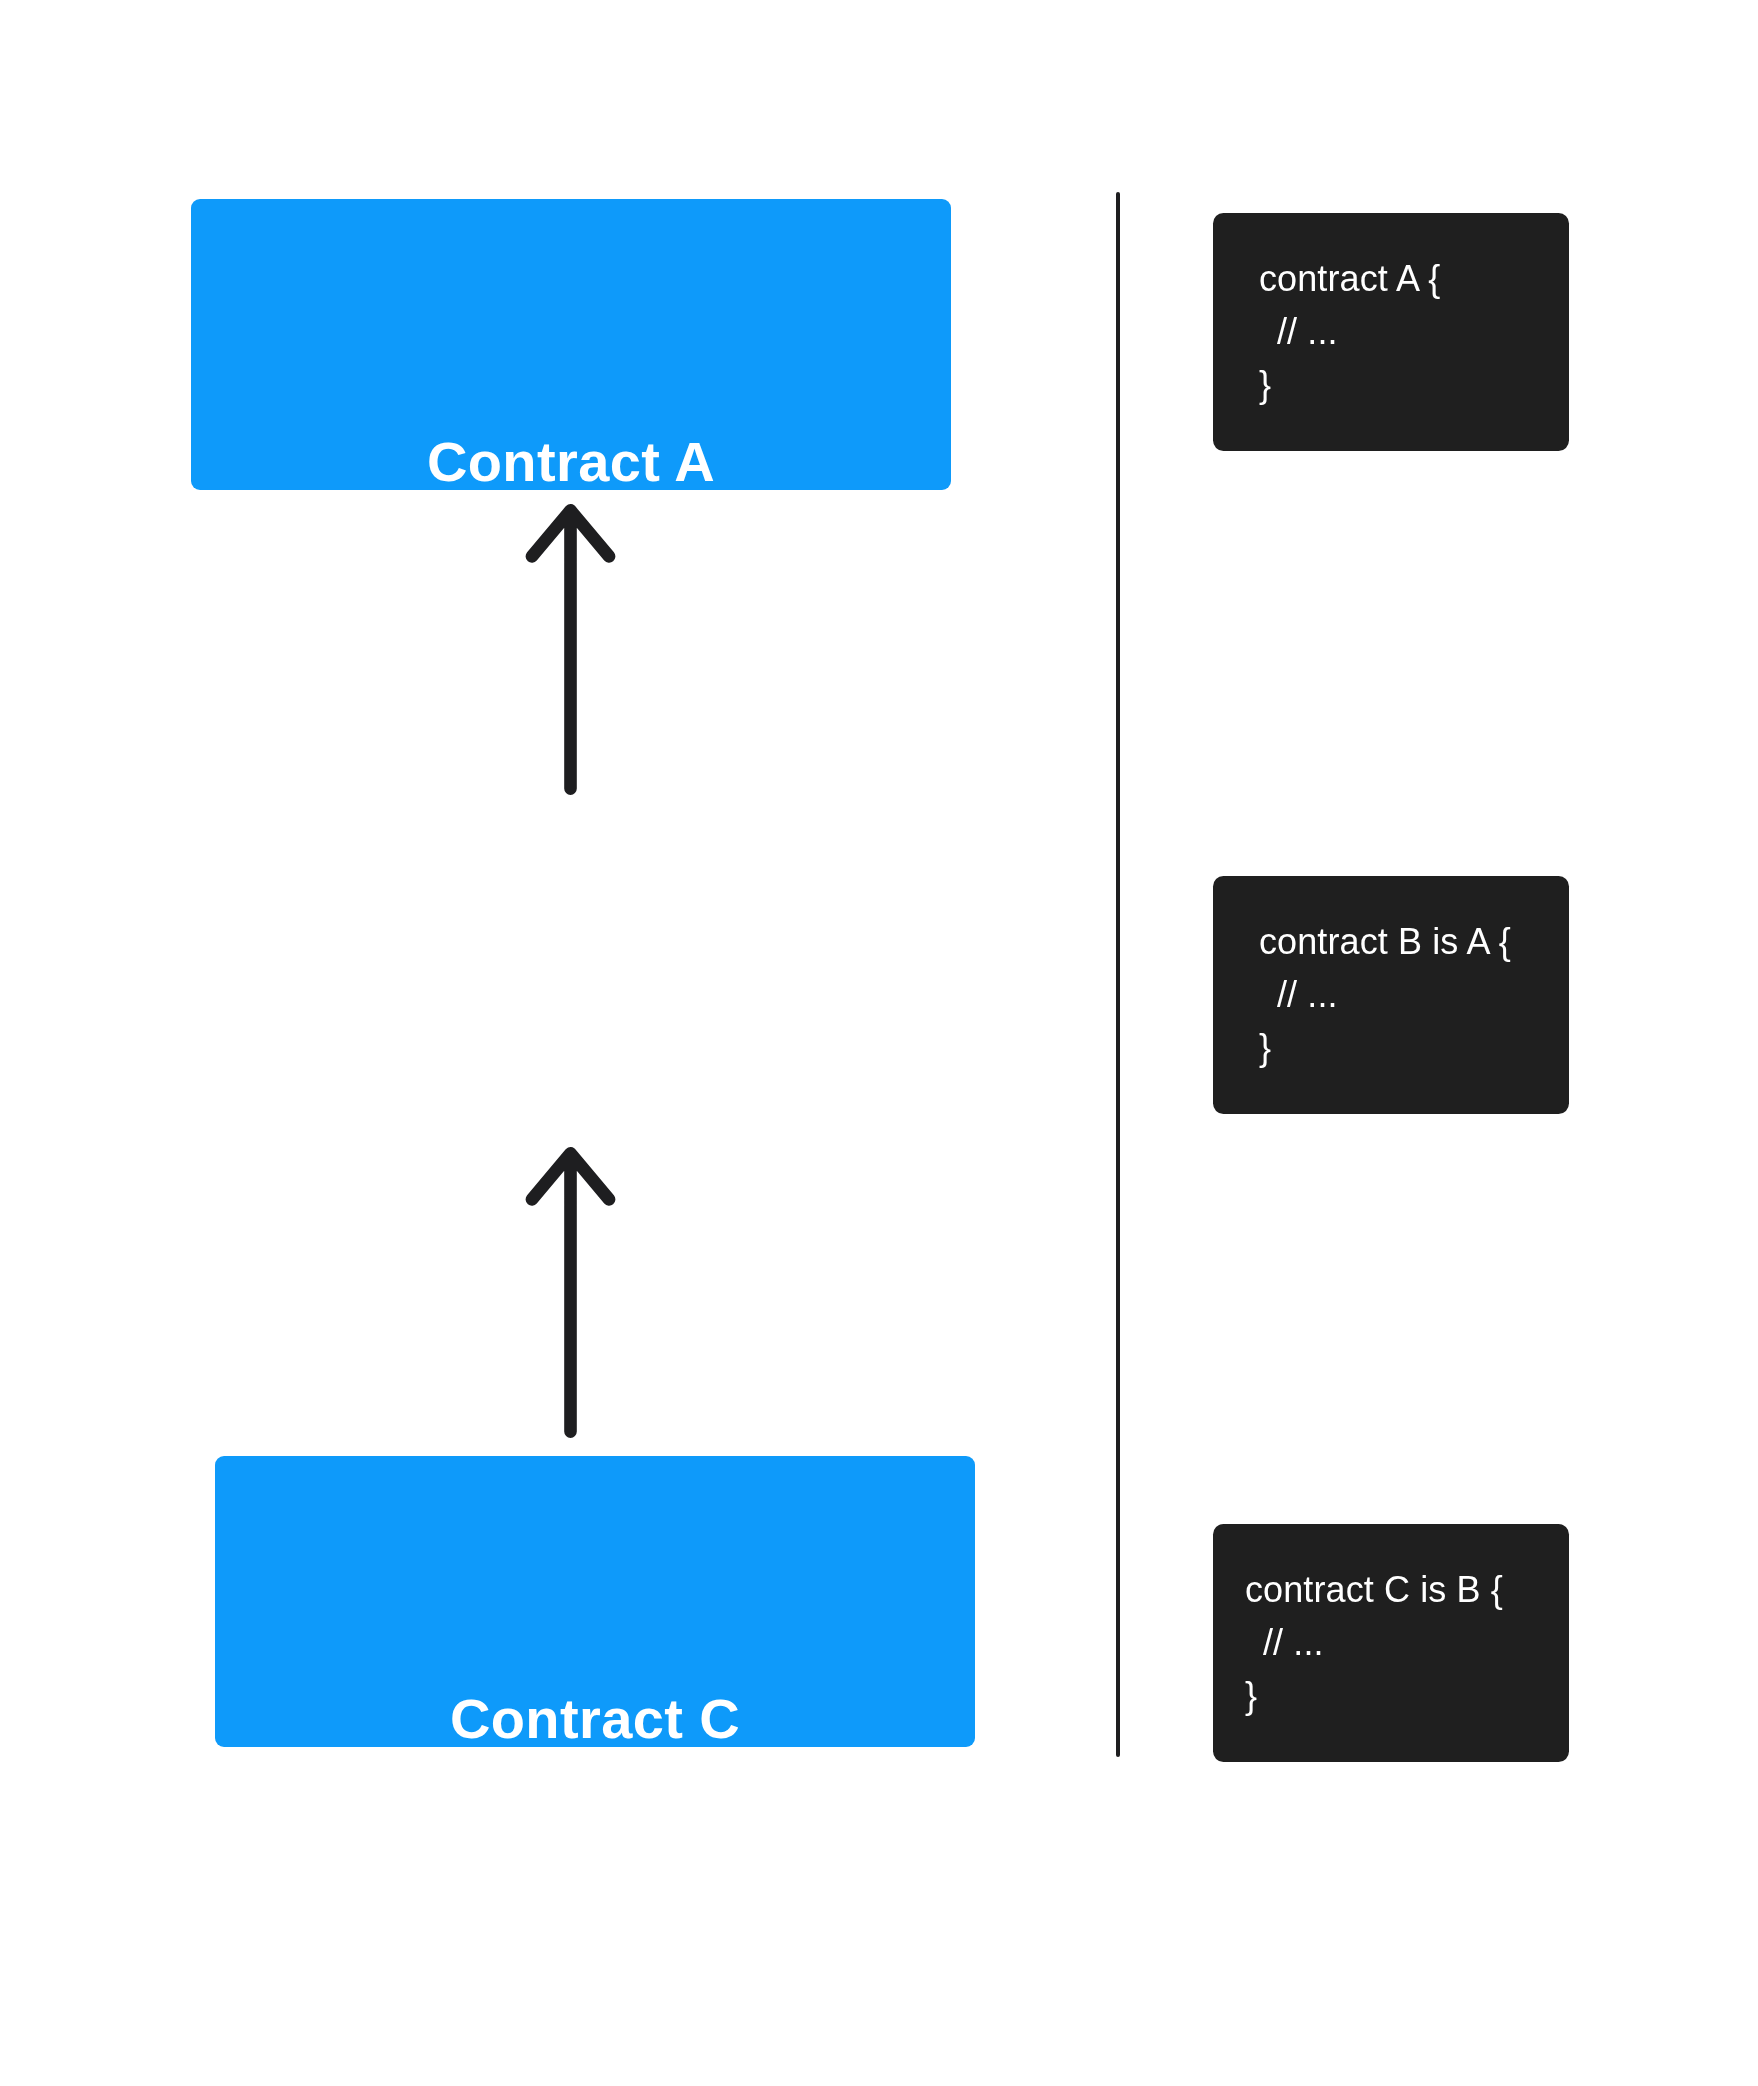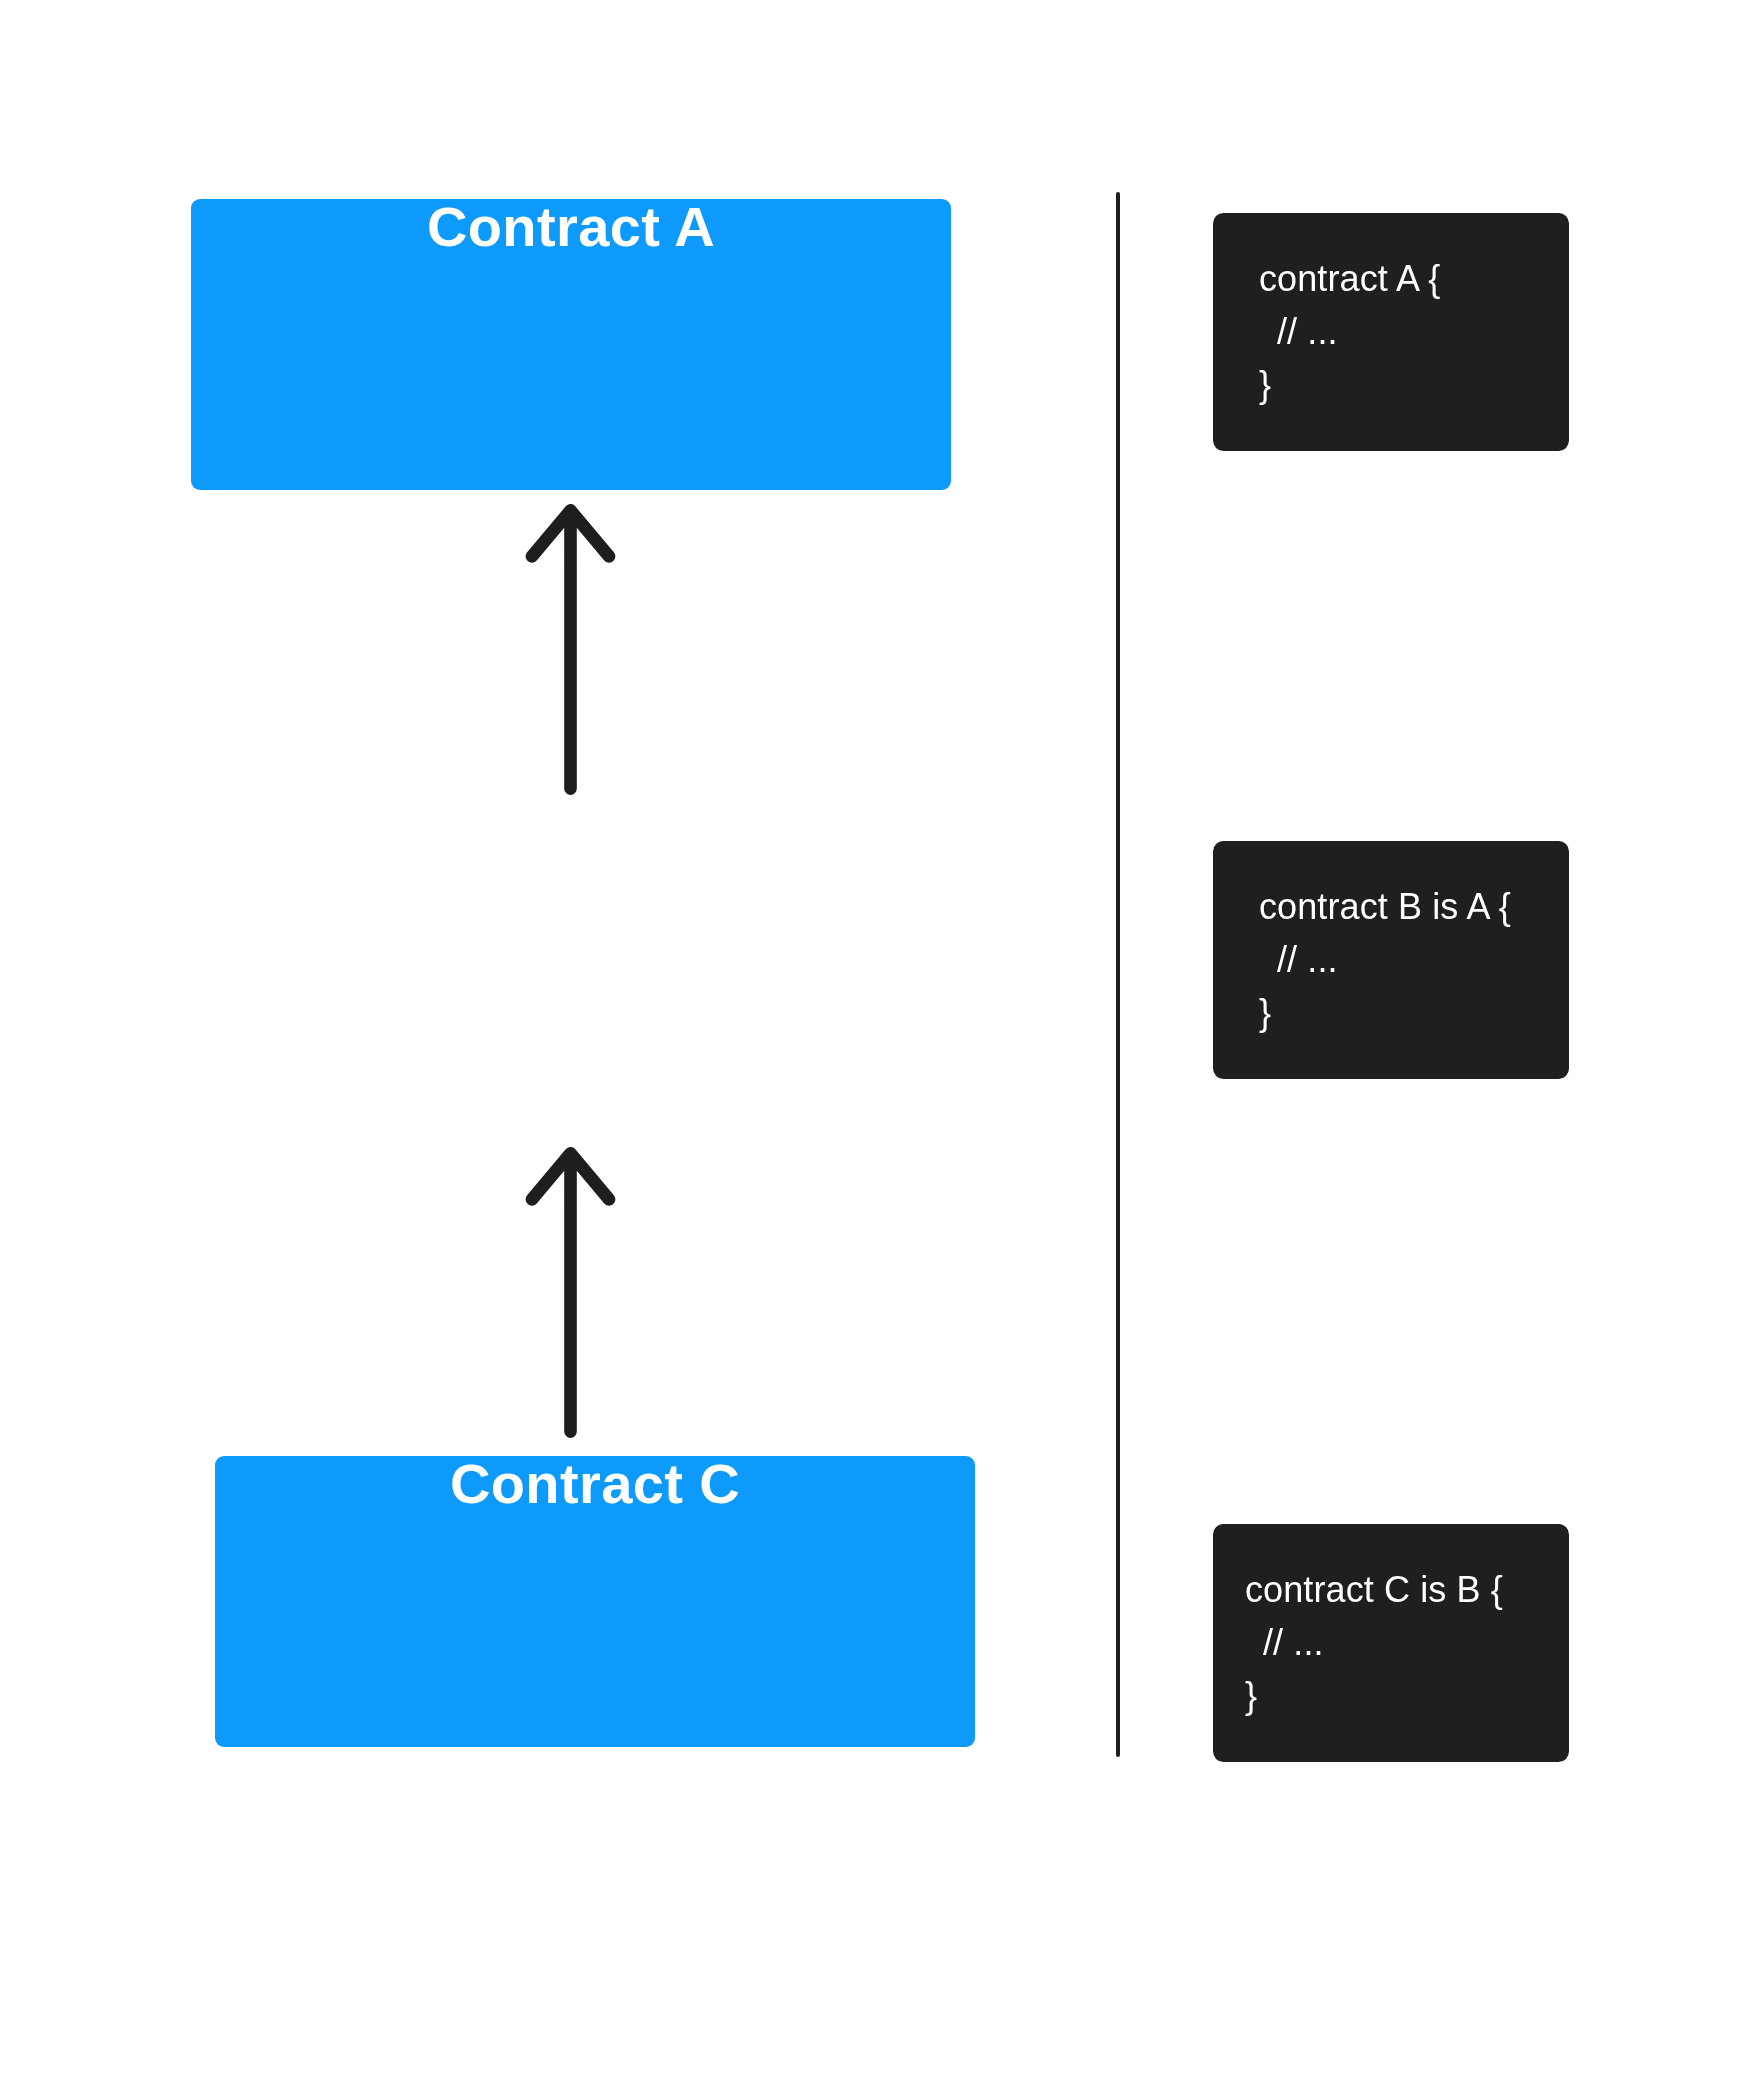--- a/index.html
+++ b/index.html
@@ -10,21 +10,21 @@
     --text-on-dark:#ffffff;
   }
   *{margin:0;padding:0;box-sizing:border-box;}
   html,body{width:1759px;height:2087px;background:var(--bg);
     font-family:"Liberation Sans", sans-serif;}
   .canvas{position:relative;width:1759px;height:2087px;background:var(--bg);overflow:hidden;}
 
   
   .node{position:absolute;left:191px;width:760px;height:291px;
     background:var(--blue);border-radius:9px;
-    display:flex;align-items:flex-start;justify-content:center;}
+    display:flex;align-items:flex-end;justify-content:center;}
   .node-a{top:199px;}
   .node-b{top:815px;}
   .node-c{top:1456px;margin-left:24px;}
   .node-label{color:var(--text-on-dark);font-size:56px;font-weight:700;
     letter-spacing:0.4px;line-height:1;}
 
   
   .arrow{position:absolute;left:520px;width:101px;height:293px;}
   .arrow-1{top:503px;}
   .arrow-2{top:1146px;}
@@ -33,21 +33,21 @@
 
   
   .divider{position:absolute;left:1116px;top:192px;width:3.7px;height:1565px;
     background:var(--ink);border-radius:2.2px;}
 
   
   .code-card{position:absolute;left:1213px;width:356px;height:238px;
     background:var(--card);border-radius:10.4px;
     padding:39px 22px 0 46px;color:var(--text-on-dark);}
   .code-card-1{top:213px;}
-  .code-card-2{top:841px;}
+  .code-card-2{top:876px;}
   .code-card-3{top:1524px;padding-left:32px;}
   .code-line{font-size:36px;line-height:53px;white-space:pre;
     letter-spacing:0.1px;}
   .code-line.indent{padding-left:18px;}
 </style>
 </head>
 <body>
 
 <div class="canvas">
 

